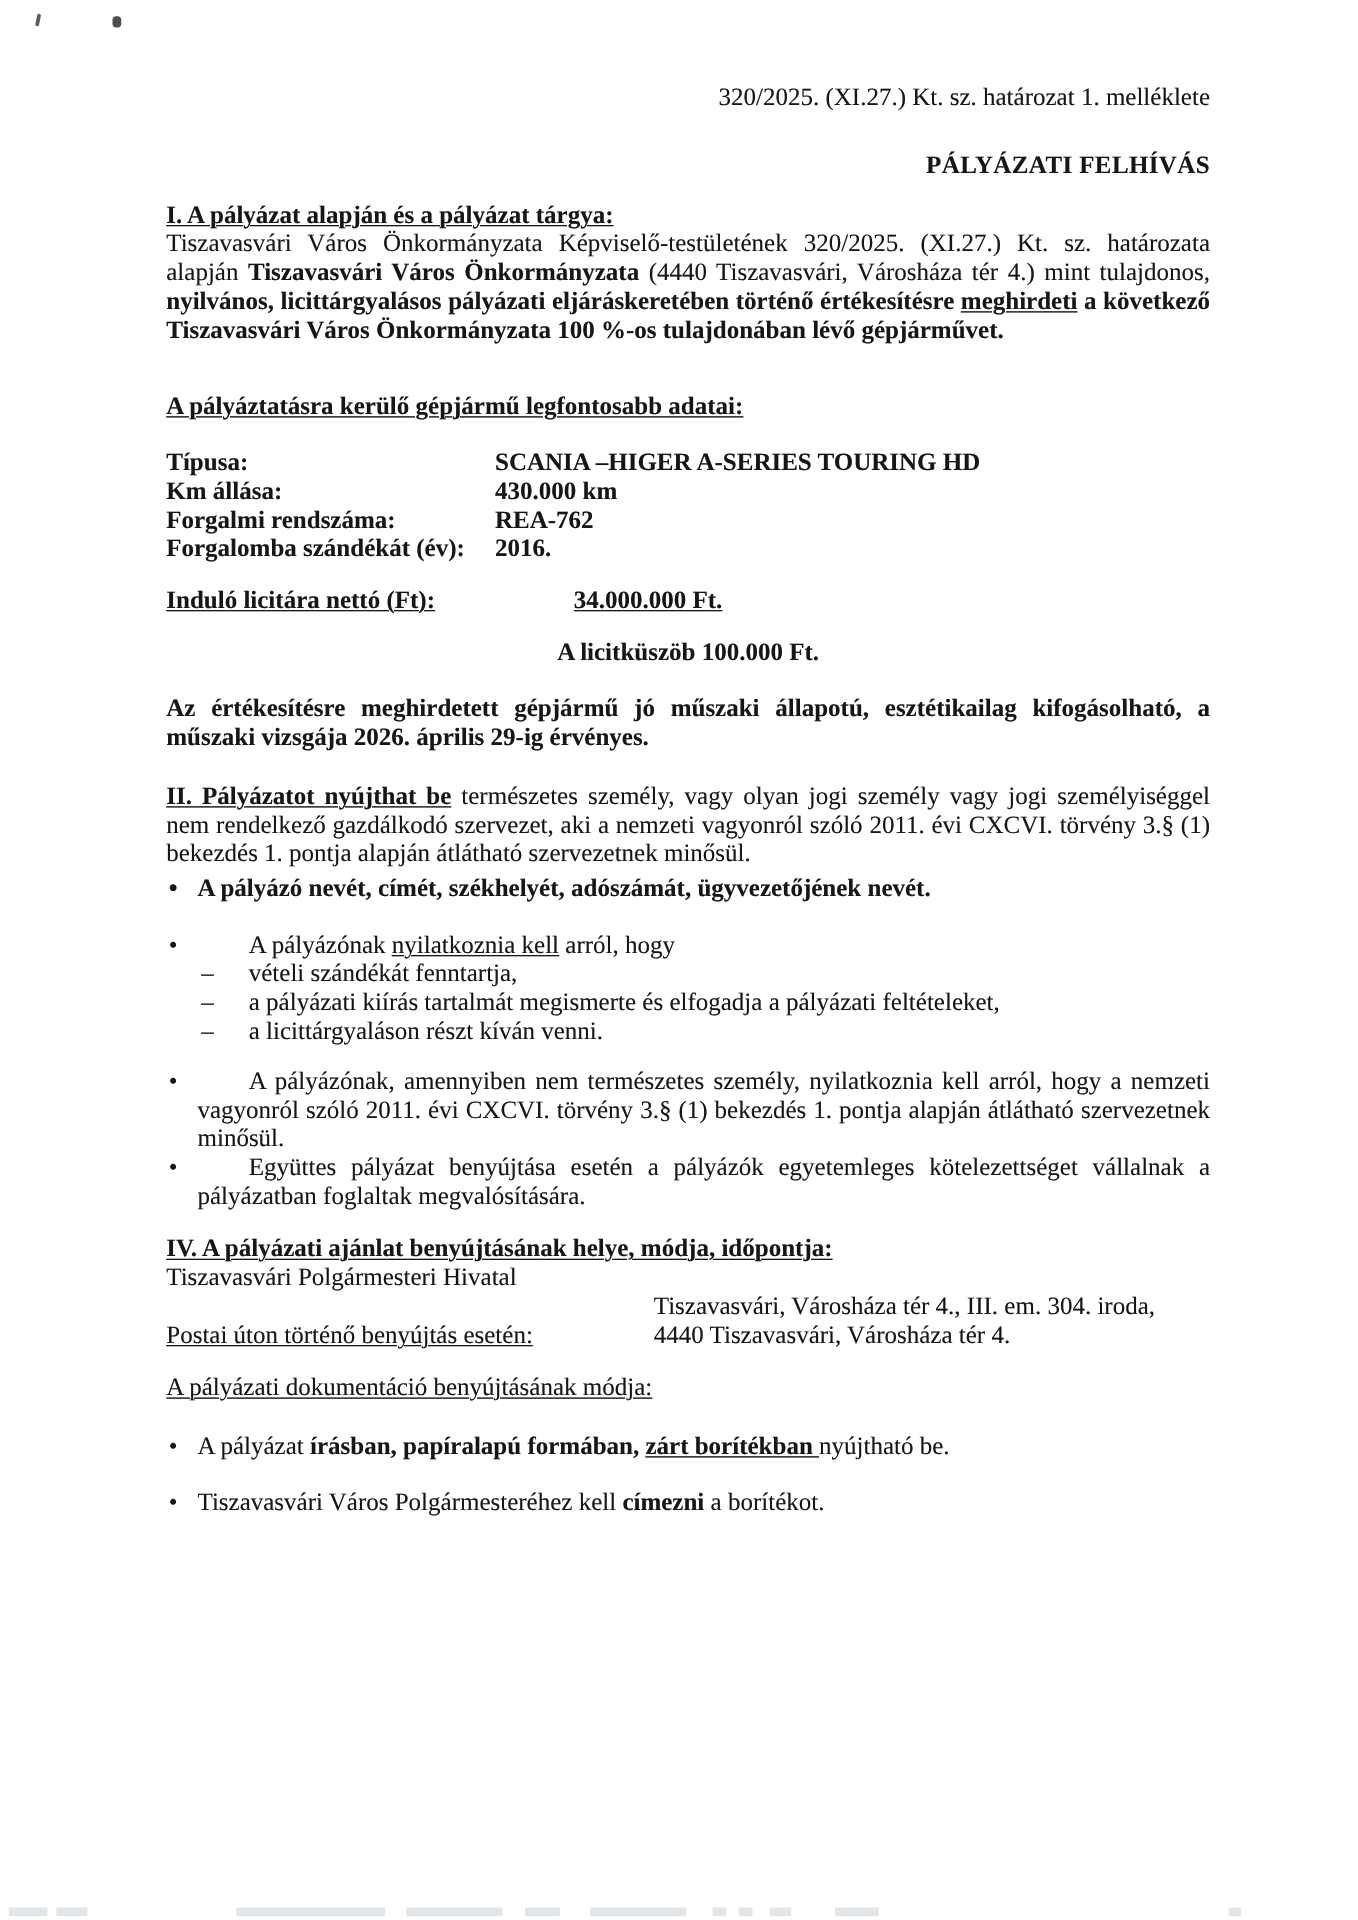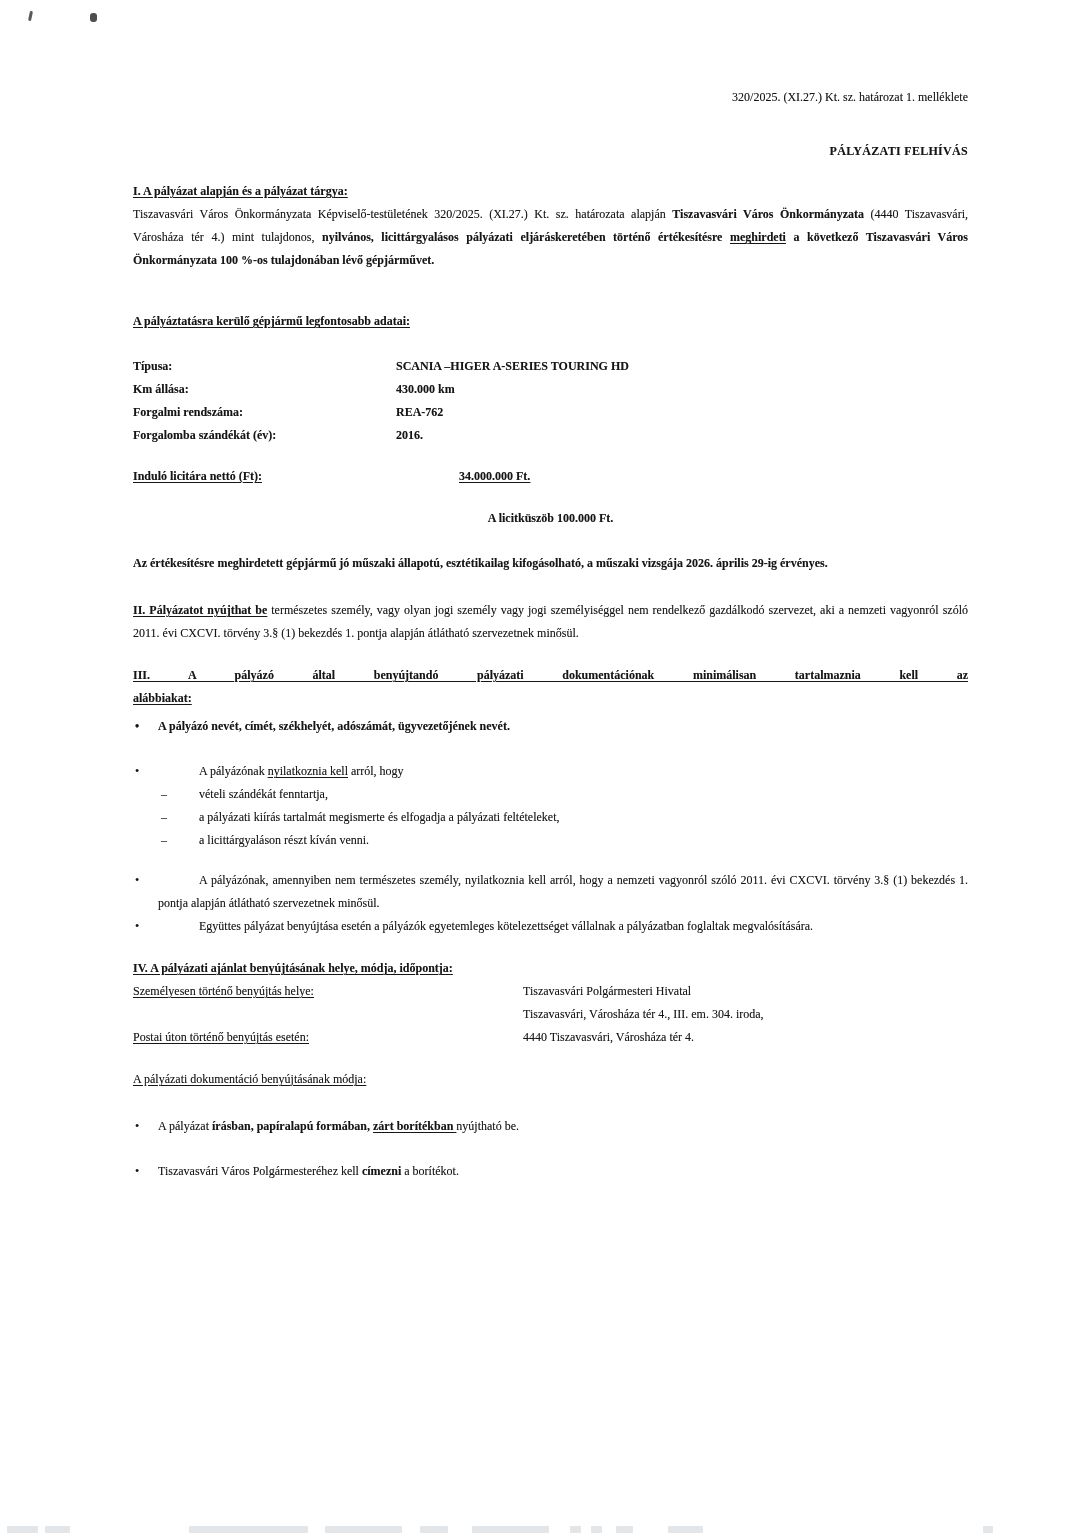--- a/index.html
+++ b/index.html
@@ -14,22 +14,22 @@
     font-family: "Liberation Serif", "DejaVu Serif", serif;
     color: #161616;
     overflow: hidden;
   }
   .page {
     position: absolute;
     inset: 0;
     background: #ffffff;
   }
   .content {
-    padding: 86px 118px 0 133px;
-    font-size: 12px;
+    padding: 67px 118px 0 133px;
+    font-size: 20px;
     line-height: 23px;
     text-shadow: 0 0 0.4px rgba(0,0,0,0.35);
   }
   .b { font-weight: bold; }
   .u { text-decoration: underline; text-decoration-thickness: 1.4px; text-underline-offset: 2px; }
 
   .header-ref { text-align: right; }
   .doc-title { margin-top: 31px; text-align: right; font-weight: bold; letter-spacing: 0.3px; }
   .doc-subtitle { margin-top: 21px; text-align: center; font-weight: bold; }
 
@@ -124,24 +124,20 @@
       <span class="bid-label"><span class="u">Induló licitára nettó (Ft):</span></span>
       <span class="bid-value"><span class="u">34.000.000 Ft.</span></span>
     </div>
 
     <div class="threshold">A licitküszöb 100.000 Ft.</div>
 
     <p class="condition" style="margin-bottom:0;">Az értékesítésre meghirdetett gépjármű jó műszaki állapotú, esztétikailag kifogásolható, a műszaki vizsgája 2026. április 29-ig érvényes.</p>
 
     <p class="sec2-para" style="margin:24px 0 0 0;"><span class="b u">II. Pályázatot nyújthat be</span><span> természetes személy, vagy olyan jogi személy vagy jogi személyiséggel nem rendelkező gazdálkodó szervezet, aki a nemzeti vagyonról szóló 2011. évi CXCVI. törvény 3.§ (1) bekezdés 1. pontja alapján átlátható szervezetnek minősül.</span></p>
 
-    <div class="sec3-heading">
-      <span class="u force-justify">III. A pályázó által benyújtandó pályázati dokumentációnak minimálisan tartalmaznia kell az</span>
-      <span class="u">alábbiakat:</span>
-    </div>
 
     <div class="b-item mt-sm b">
       <span class="marker">•</span>
       <span>A pályázó nevét, címét, székhelyét, adószámát, ügyvezetőjének nevét.</span>
     </div>
 
     <div class="b-item tabbed mt-line">
       <span class="marker">•</span>
       <span><span>A pályázónak </span><span class="u">nyilatkoznia kell</span><span> arról, hogy</span></span>
     </div>
@@ -166,21 +162,20 @@
 
     <div class="b-item tabbed justify">
       <span class="marker">•</span>
       <span>Együttes pályázat benyújtása esetén a pályázók egyetemleges kötelezettséget vállalnak a pályázatban foglaltak megvalósítására.</span>
     </div>
 
     <div class="sec4-heading"><span class="u">IV. A pályázati ajánlat benyújtásának helye, módja, időpontja:</span></div>
 
     <div>
       <div class="ivrow">
-        <span class="ivlabel"><span class="u">Személyesen történő benyújtás helye:</span></span>
         <span>Tiszavasvári Polgármesteri Hivatal</span>
       </div>
       <div class="ivrow">
         <span class="ivlabel"><span class="u"></span></span>
         <span>Tiszavasvári, Városháza tér 4., III. em. 304. iroda,</span>
       </div>
       <div class="ivrow">
         <span class="ivlabel"><span class="u">Postai úton történő benyújtás esetén:</span></span>
         <span>4440 Tiszavasvári, Városháza tér 4.</span>
       </div>

